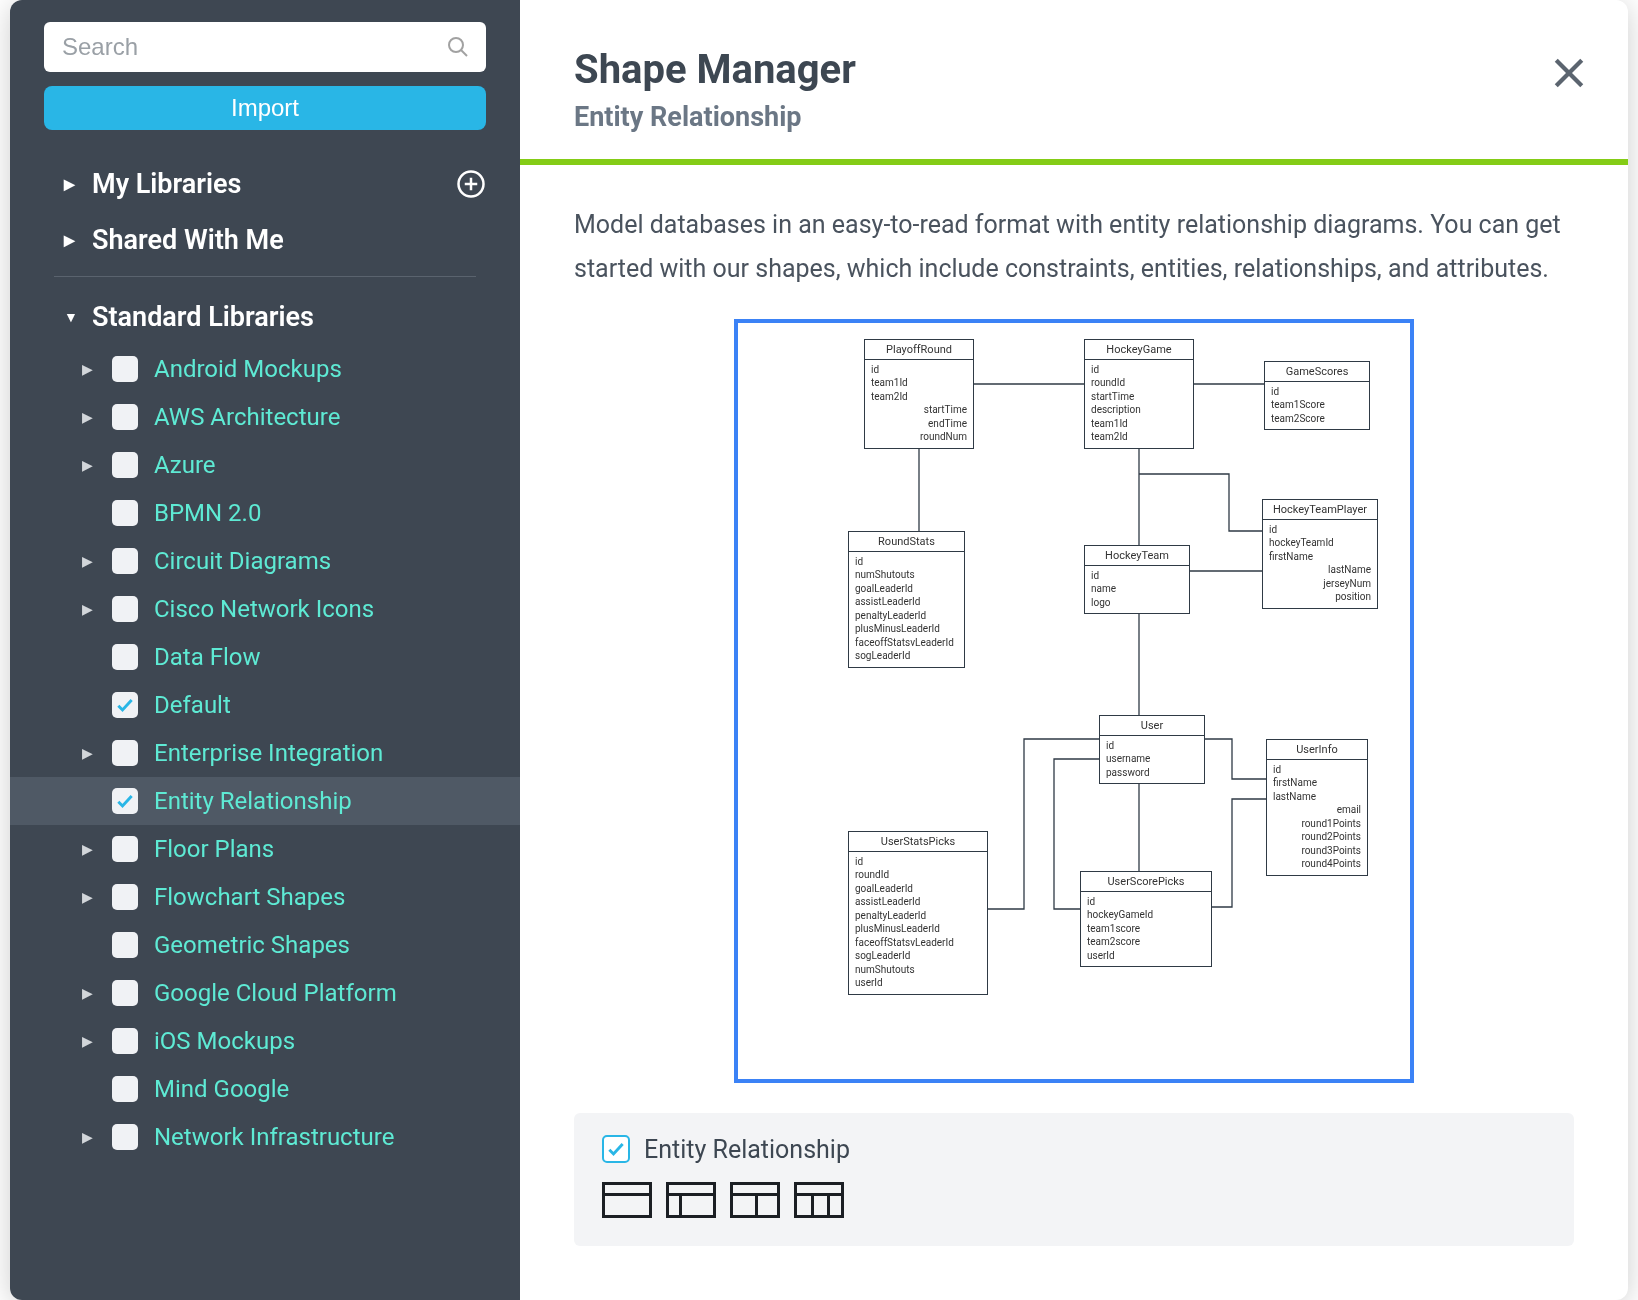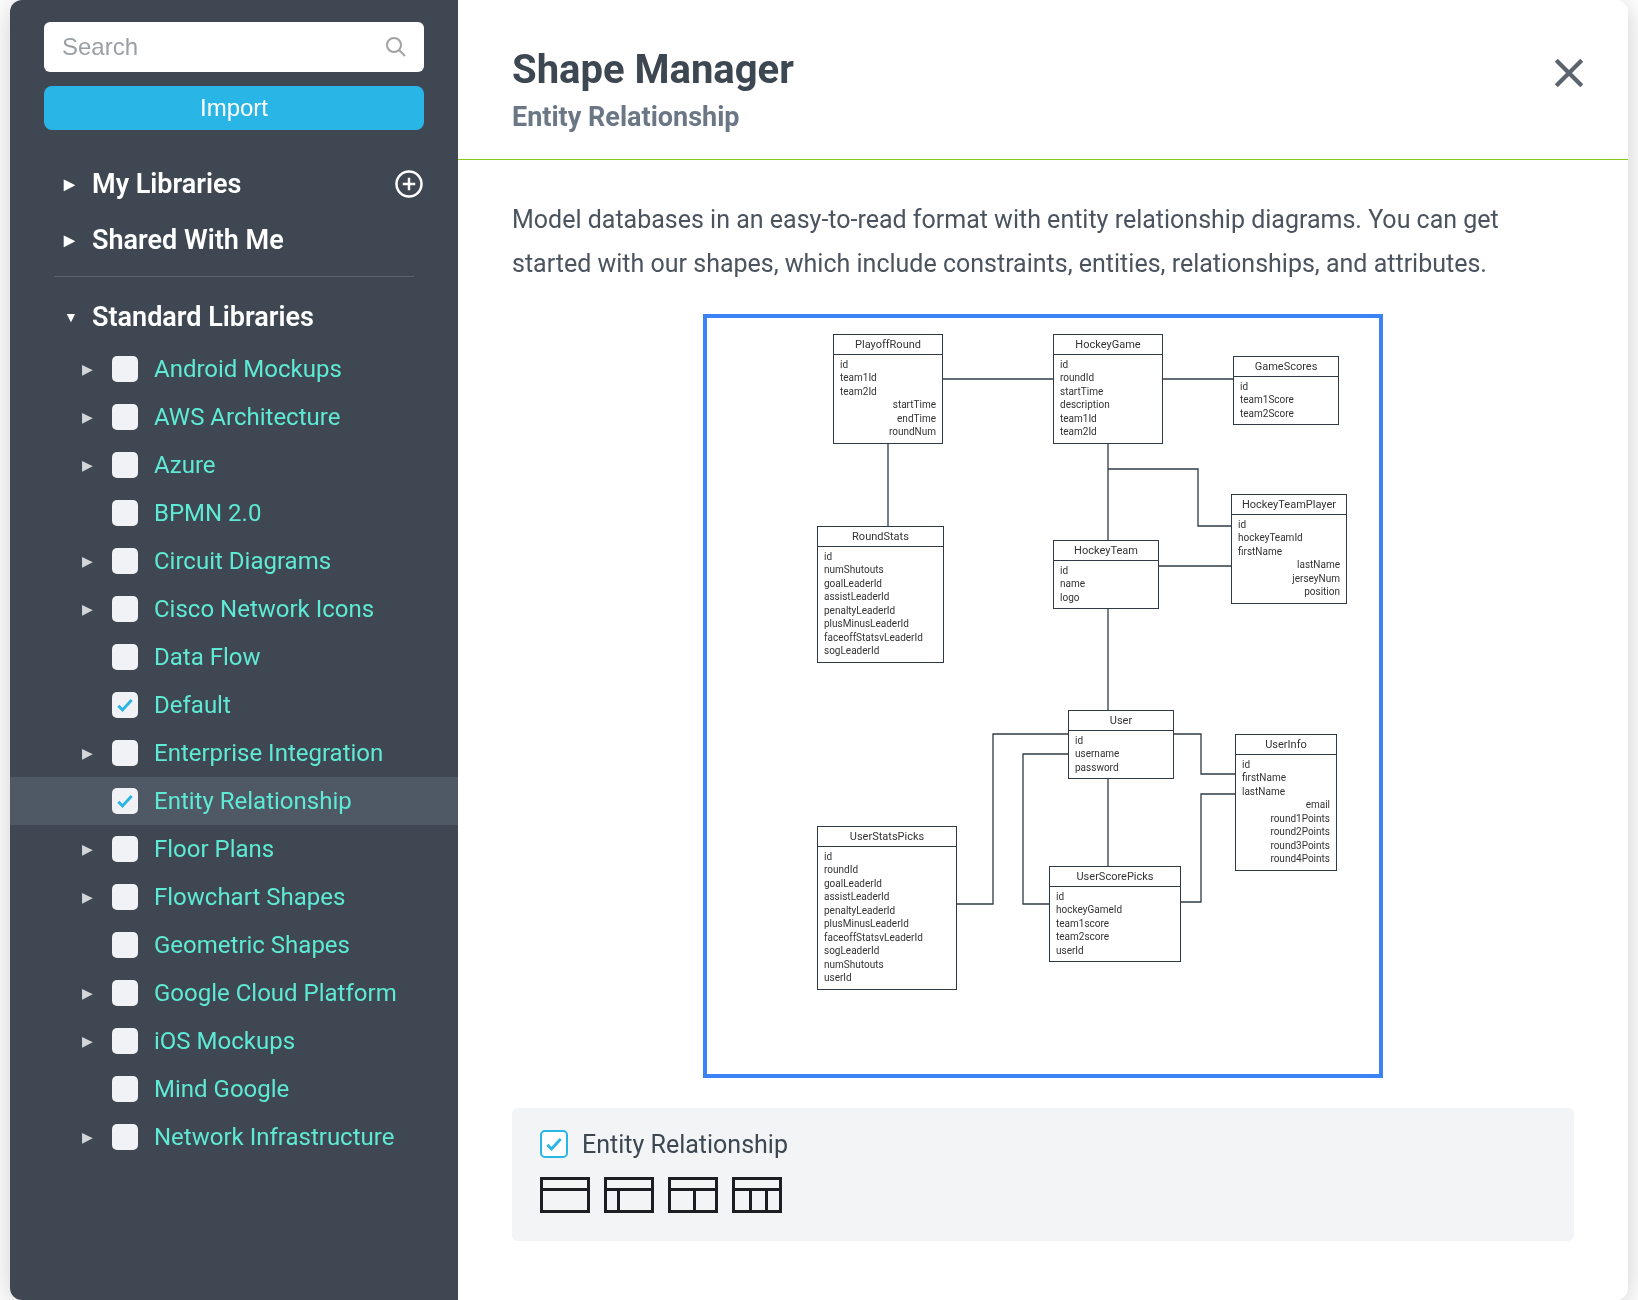--- a/index.html
+++ b/index.html
@@ -17,21 +17,21 @@
   left: 10px;
   right: 10px;
   bottom: 0;
   background: #fff;
   border-radius: 12px;
   display: flex;
   overflow: hidden;
   box-shadow: 0 4px 30px rgba(0,0,0,0.2);
 }
 .sidebar {
-  width: 448px;
+  width: 510px;
   background: #3e4752;
   color: #fff;
   display: flex;
   flex-direction: column;
   padding-top: 22px;
 }
 .sidebar-top {
   padding: 0 34px 16px 34px;
 }
 .search-wrap {
@@ -137,21 +137,21 @@
 .checkbox svg { display: none; width: 20px; height: 20px; }
 .lib-label { color: #5eead4; }
 .content {
   flex: 1;
   display: flex;
   flex-direction: column;
   overflow: hidden;
 }
 .content-header {
   padding: 46px 54px 26px 54px;
-  border-bottom: 1px solid #84cc16;
+  border-bottom: 6px solid #84cc16;
   position: relative;
 }
 .title {
   font-size: 40px;
   font-weight: 700;
   color: #3d4752;
 }
 .subtitle {
   font-size: 27px;
   font-weight: 700;
@@ -443,21 +443,21 @@
               </div>
             </div>
             <div class="entity" style="left: 500px; top: 22px; width: 106px;">
               <div class="ehdr">GameScores</div>
               <div class="ebody">
                 <div>id</div>
                 <div>team1Score</div>
                 <div>team2Score</div>
               </div>
             </div>
-            <div class="entity" style="left: 84px; top: 192px; width: 127px;">
+            <div class="entity" style="left: 84px; top: 192px; width: 117px;">
               <div class="ehdr">RoundStats</div>
               <div class="ebody">
                 <div>id</div>
                 <div>numShutouts</div>
                 <div>goalLeaderId</div>
                 <div>assistLeaderId</div>
                 <div>penaltyLeaderId</div>
                 <div>plusMinusLeaderId</div>
                 <div>faceoffStatsvLeaderId</div>
                 <div>sogLeaderId</div>

